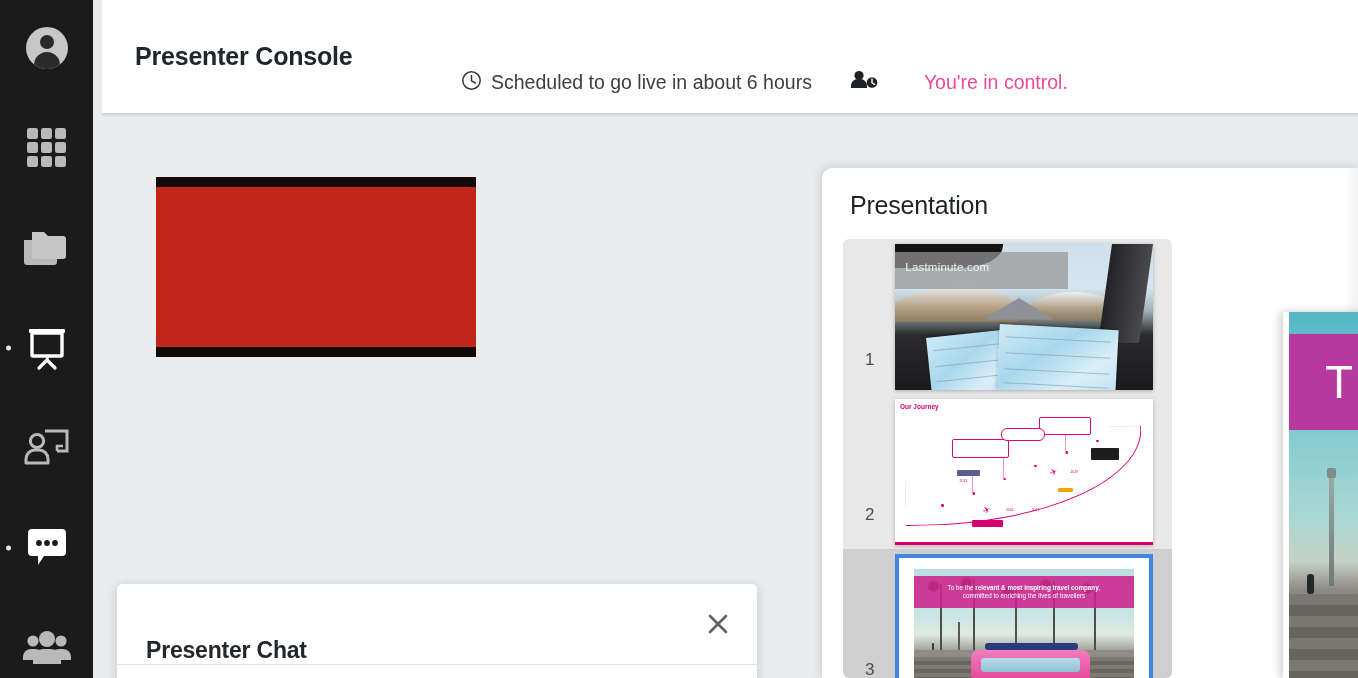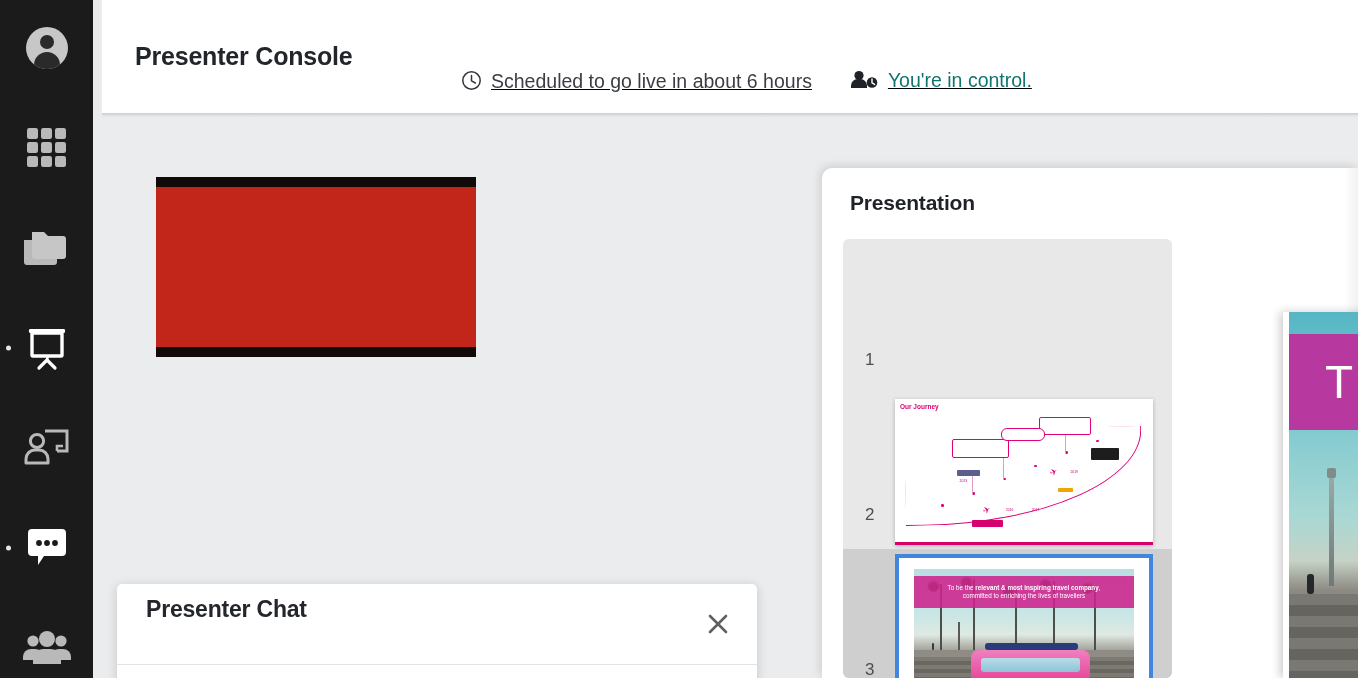--- a/index.html
+++ b/index.html
@@ -73,23 +73,23 @@
   .webinar-title {
     position: absolute; left: 359px; top: 16px;
     font-size: 29px; font-weight: 400; color: #2c3036;
     letter-spacing: -0.3px; white-space: nowrap;
   }
   .meta-row {
     position: absolute; left: 359px; top: 69px;
     display: flex; align-items: center; gap: 11px;
     white-space: nowrap;
   }
-  .meta-chunk { display: flex; gap: 9px; text-decoration: underline; }
+  .meta-chunk { display: flex; align-items: center; gap: 9px; }
   .meta-text { font-size: 19.5px; color: #3a3e44; }
-  .meta-text.muted { color: #0f766e; }
+  .meta-text.muted { color: #ec4899; margin-left: 36px; }
   .meta-gap { width: 16px; }
 
   
   #content {
     position: absolute; left: 93px; top: 113px;
     width: 1265px; height: 565px;
     background: #eaecee;
     z-index: 5;
   }
 
@@ -116,21 +116,21 @@
   #chat-panel {
     position: absolute; left: 24px; top: 471px;
     width: 640px; height: 110px;
     background: #ffffff;
     border-radius: 5px;
     box-shadow: 0 2px 11px rgba(0,0,0,0.17);
     overflow: hidden;
   }
   .chat-head {
     position: relative; height: 81px;
-    display: flex; align-items: flex-start;
+    display: flex; align-items: flex-end;
     padding: 12px 22px 0 29px;
     border-bottom: 1px solid #e3e3e3;
   }
   .chat-title {
     font-size: 23px; font-weight: bold; color: #23262b;
     letter-spacing: -0.2px;
   }
   .chat-close {
     position: absolute; right: 24px; top: 50%;
     transform: translateY(-50%);
@@ -144,21 +144,21 @@
   #presentation-panel {
     position: absolute; left: 729px; top: 55px;
     width: 536px; height: 510px;
     background: #ffffff;
     border-top-left-radius: 10px;
     box-shadow: -2px -2px 10px rgba(0,0,0,0.13);
     overflow: hidden;
   }
   .panel-title {
     position: absolute; left: 28px; top: 23px;
-    font-size: 21px; font-weight: bold; color: #1f2227;
+    font-size: 25px; font-weight: normal; color: #1f2227;
     letter-spacing: -0.2px;
   }
   #slide-list {
     position: absolute; left: 21px; top: 71px;
     width: 329px; height: 439px;
     background: #e8e8e8;
     border-radius: 6px;
     overflow: hidden;
   }
   .slide-row {
@@ -519,20 +519,42 @@
       <div class="chat-body"></div>
     </section>
 
     <section id="presentation-panel">
       <div class="panel-title">Presentation</div>
 
       <div id="slide-list">
 
         <div class="slide-row">
           <span class="slide-num">1</span>
+          <div class="slide-thumb">
+            <div class="art1">
+              <div class="hill-l"></div>
+              <div class="hill-r"></div>
+              <div class="road"></div>
+              <div class="dash"></div>
+              <div class="pillar"></div>
+              <div class="map-a">
+                <div class="map-line" style="top:22%"></div>
+                <div class="map-line" style="top:48%"></div>
+                <div class="map-line" style="top:72%"></div>
+              </div>
+              <div class="map-b">
+                <div class="map-line" style="top:18%"></div>
+                <div class="map-line" style="top:42%"></div>
+                <div class="map-line" style="top:66%"></div>
+                <div class="map-line" style="top:86%"></div>
+              </div>
+              <div class="lm-band"></div>
+              <div class="lm-text">Lastminute.com</div>
+            </div>
+          </div>
         </div>
 
         <div class="slide-row">
           <span class="slide-num">2</span>
           <div class="slide-thumb">
             <div class="art2">
               <div class="oj-title">Our Journey</div>
               <div class="curve"></div>
               <div class="node" style="left:18%; bottom:26%"></div>
               <div class="node" style="left:30%; bottom:34%"></div>

